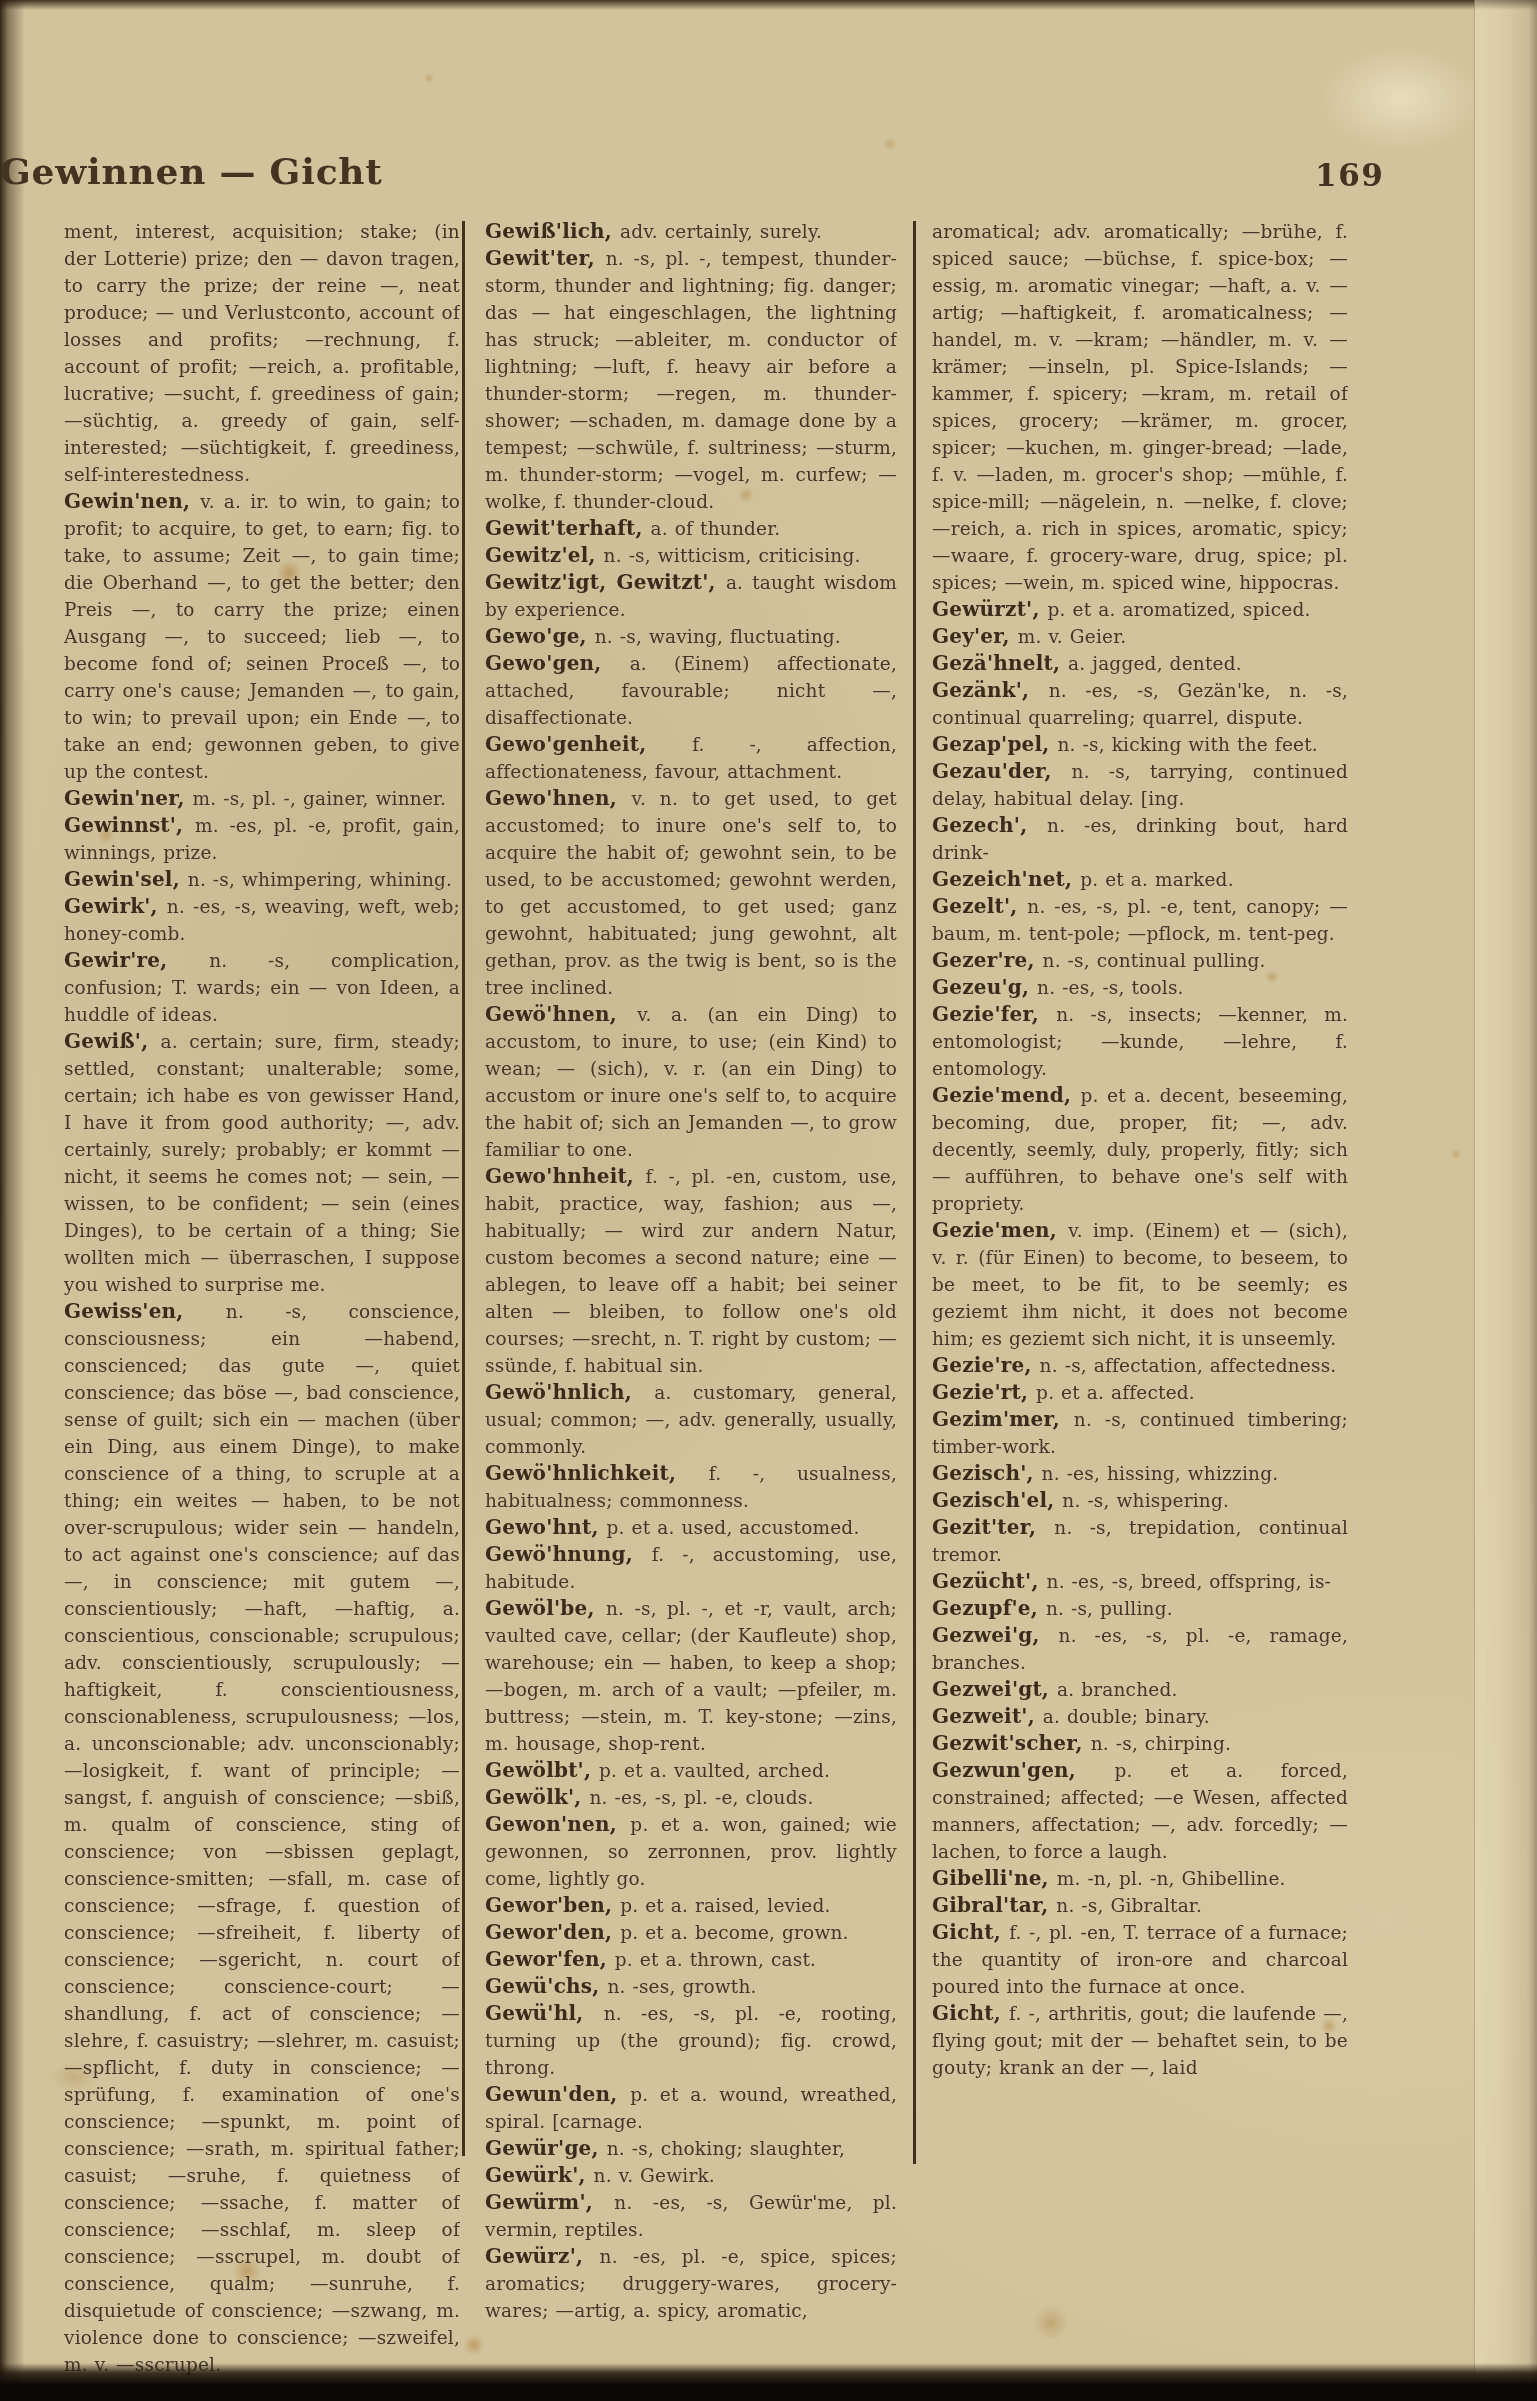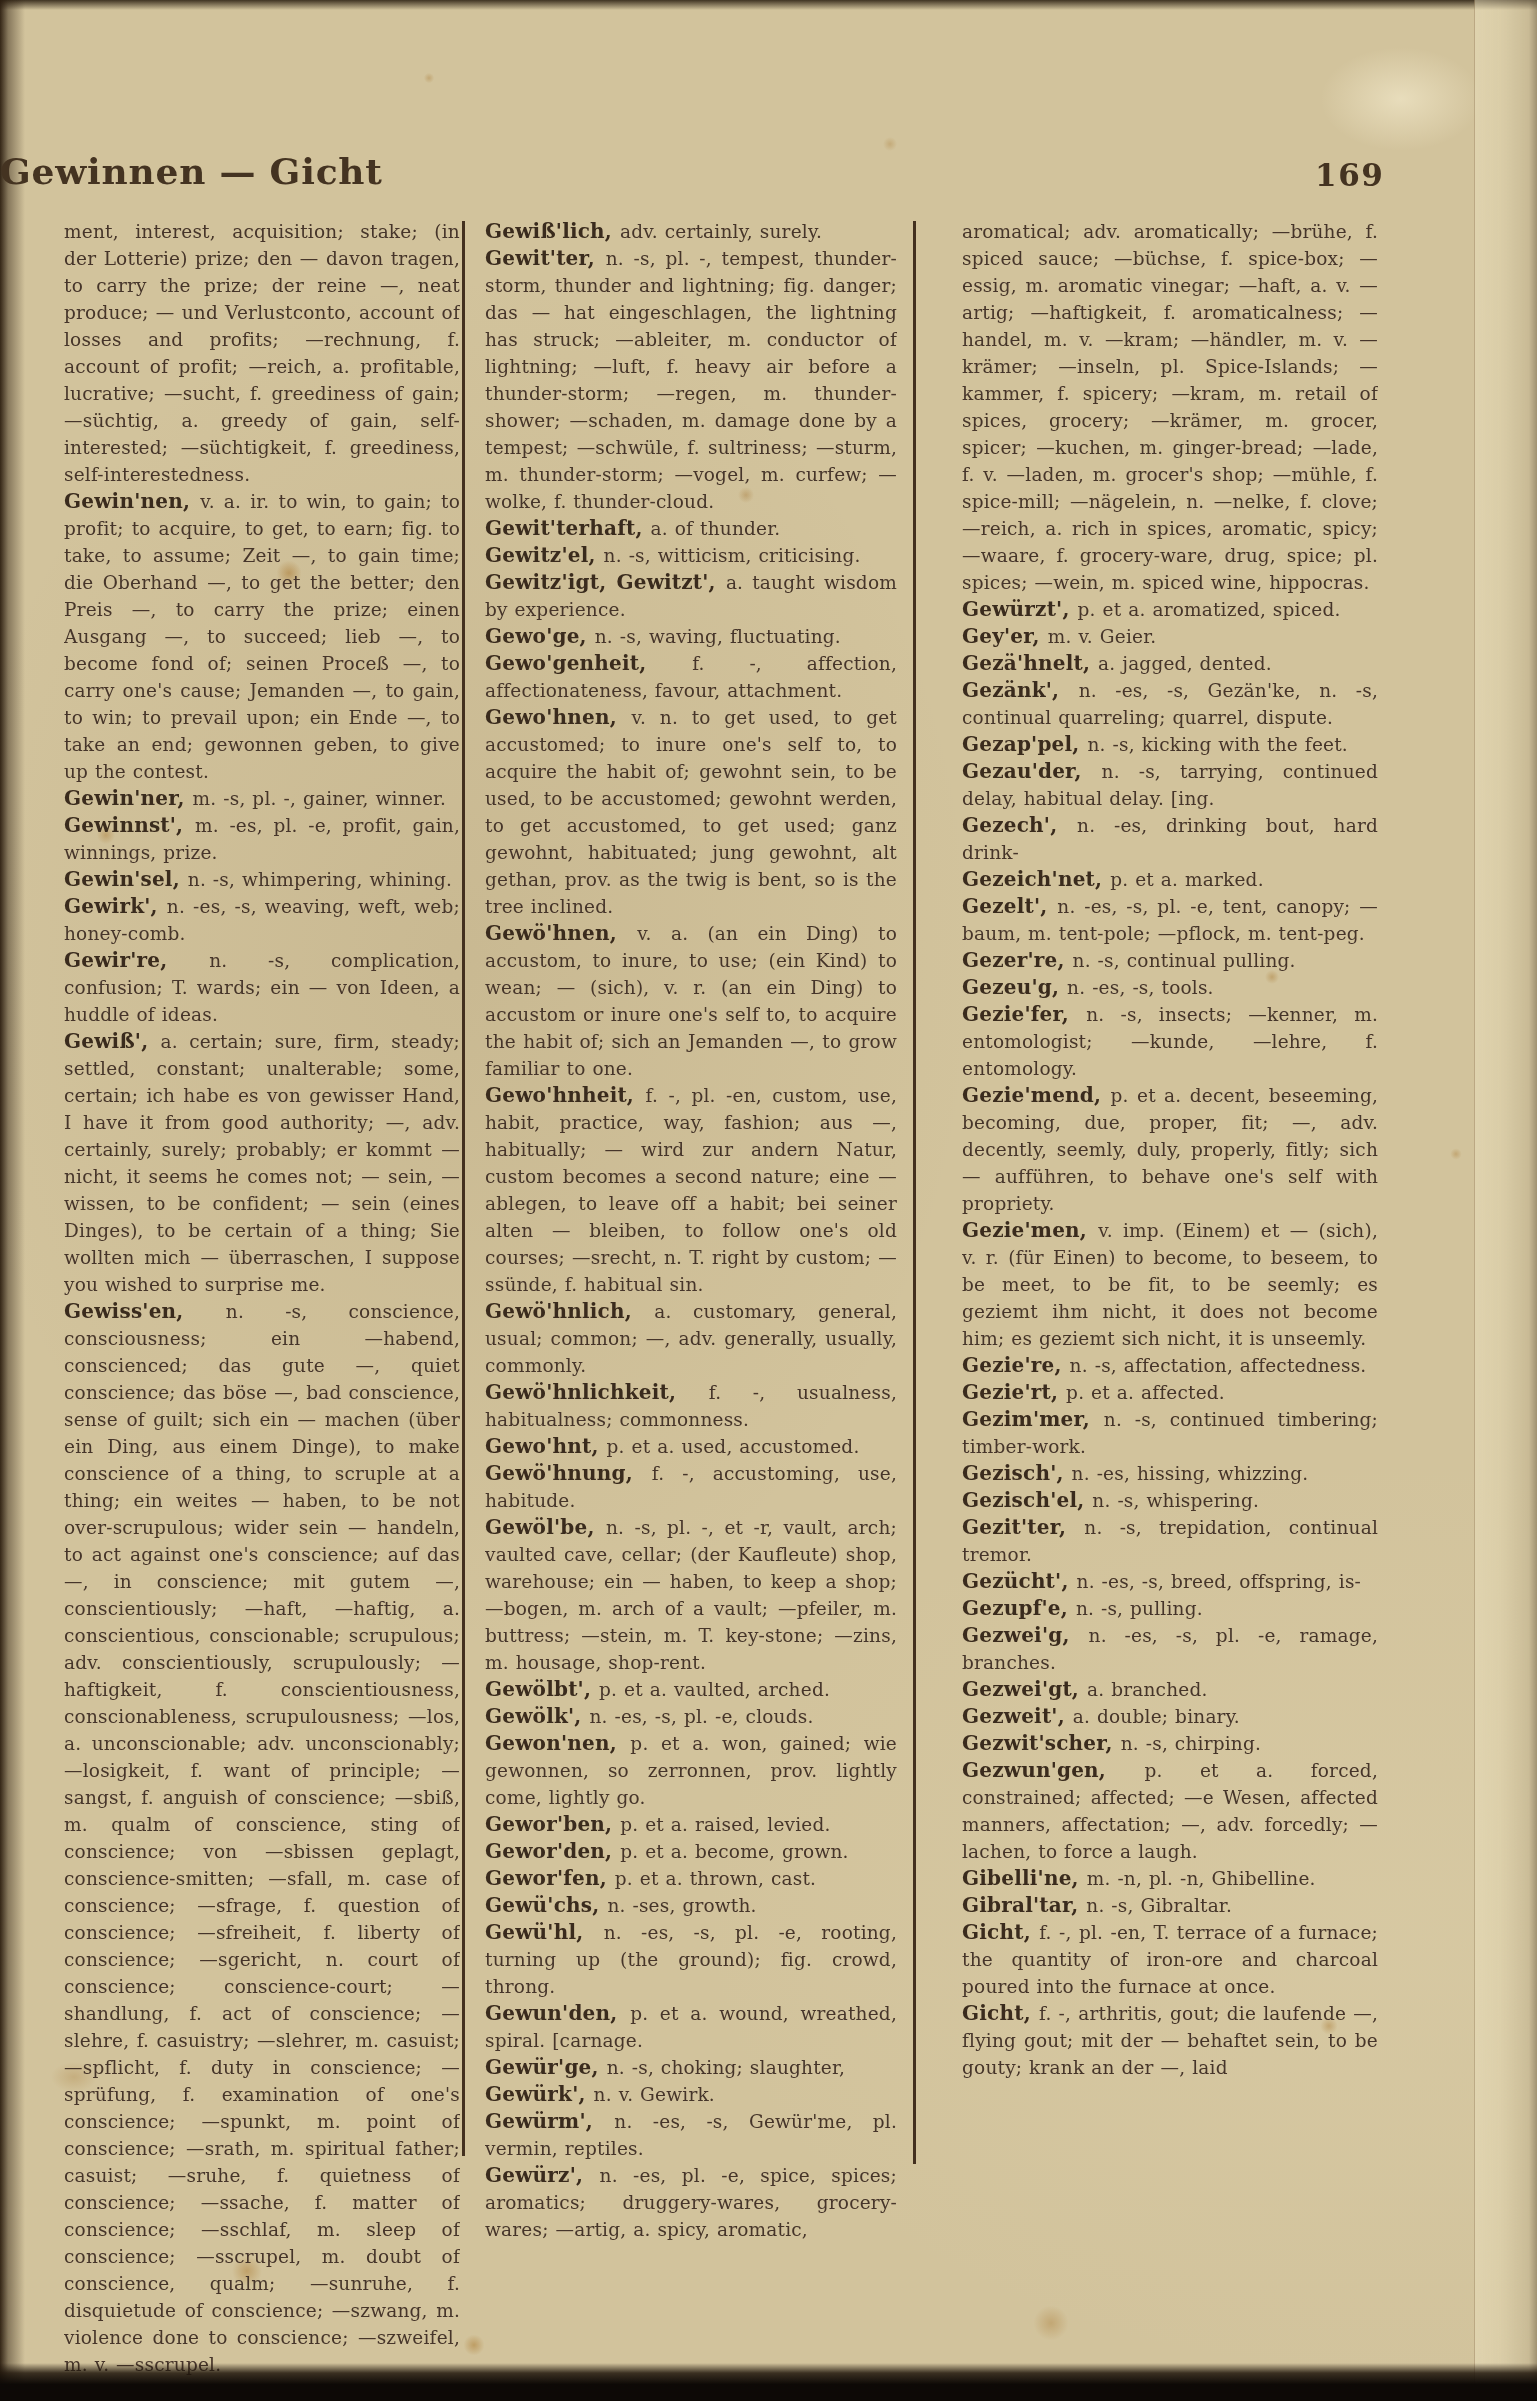--- a/index.html
+++ b/index.html
@@ -52,21 +52,21 @@
   .rule { position: absolute; width: 2.5px; background: #43301f; }
   .rule1 { left: 462px; top: 221px; height: 1935px; }
   .rule2 { left: 913px; top: 221px; height: 1943px; }
   .col {
     position: absolute; top: 218px; height: 2160px; overflow: hidden;
     text-align: justify; font-size: 18.5px; line-height: 27px;
     letter-spacing: 0.2px; word-spacing: 0.8px;
   }
   .col1 { left: 64px;   width: 396px; }
   .col2 { left: 485px;  width: 412px; }
-  .col3 { left: 932px; width: 416px; margin-left: 30px; }
+  .col3 { left: 932px; width: 416px; }
   .entry { margin: 0; padding: 0; }
   .hw { font-weight: 700; font-size: 20px; color: #3a2b1d; }
 </style>
 </head>
 <body>
 
 <div class="page">
   <div class="right-edge"></div>
   <div class="title">Gewinnen — Gicht</div>
   <div class="pageno">169</div>
@@ -83,20 +83,21 @@
       <p class="entry"><span class="hw">Gewiß', </span>a. certain; sure, firm, steady; settled, constant; unalterable; some, certain; ich habe es von gewisser Hand, I have it from good authority; —, adv. certainly, surely; probably; er kommt — nicht, it seems he comes not; — sein, — wissen, to be confident; — sein (eines Dinges), to be certain of a thing; Sie wollten mich — überraschen, I suppose you wished to surprise me.</p>
       <p class="entry"><span class="hw">Gewiss'en, </span>n. -s, conscience, consciousness; ein —habend, conscienced; das gute —, quiet conscience; das böse —, bad conscience, sense of guilt; sich ein — machen (über ein Ding, aus einem Dinge), to make conscience of a thing, to scruple at a thing; ein weites — haben, to be not over-scrupulous; wider sein — handeln, to act against one's conscience; auf das —, in conscience; mit gutem —, conscientiously; —haft, —haftig, a. conscientious, conscionable; scrupulous; adv. conscientiously, scrupulously; —haftigkeit, f. conscientiousness, conscionableness, scrupulousness; —los, a. unconscionable; adv. unconscionably; —losigkeit, f. want of principle; —sangst, f. anguish of conscience; —sbiß, m. qualm of conscience, sting of conscience; von —sbissen geplagt, conscience-smitten; —sfall, m. case of conscience; —sfrage, f. question of conscience; —sfreiheit, f. liberty of conscience; —sgericht, n. court of conscience; conscience-court; —shandlung, f. act of conscience; —slehre, f. casuistry; —slehrer, m. casuist; —spflicht, f. duty in conscience; —sprüfung, f. examination of one's conscience; —spunkt, m. point of conscience; —srath, m. spiritual father; casuist; —sruhe, f. quietness of conscience; —ssache, f. matter of conscience; —sschlaf, m. sleep of conscience; —sscrupel, m. doubt of conscience, qualm; —sunruhe, f. disquietude of conscience; —szwang, m. violence done to conscience; —szweifel, m. v. —sscrupel.</p>
     </div>
   <div class="col col2">
       <p class="entry"><span class="hw">Gewiß'lich, </span>adv. certainly, surely.</p>
       <p class="entry"><span class="hw">Gewit'ter, </span>n. -s, pl. -, tempest, thunder-storm, thunder and lightning; fig. danger; das — hat eingeschlagen, the lightning has struck; —ableiter, m. conductor of lightning; —luft, f. heavy air before a thunder-storm; —regen, m. thunder-shower; —schaden, m. damage done by a tempest; —schwüle, f. sultriness; —sturm, m. thunder-storm; —vogel, m. curfew; —wolke, f. thunder-cloud.</p>
       <p class="entry"><span class="hw">Gewit'terhaft, </span>a. of thunder.</p>
       <p class="entry"><span class="hw">Gewitz'el, </span>n. -s, witticism, criticising.</p>
       <p class="entry"><span class="hw">Gewitz'igt, Gewitzt', </span>a. taught wisdom by experience.</p>
       <p class="entry"><span class="hw">Gewo'ge, </span>n. -s, waving, fluctuating.</p>
+      <p class="entry"><span class="hw">Gewo'gen, </span>a. (Einem) affectionate, attached, favourable; nicht —, disaffectionate.</p>
       <p class="entry"><span class="hw">Gewo'genheit, </span>f. -, affection, affectionateness, favour, attachment.</p>
       <p class="entry"><span class="hw">Gewo'hnen, </span>v. n. to get used, to get accustomed; to inure one's self to, to acquire the habit of; gewohnt sein, to be used, to be accustomed; gewohnt werden, to get accustomed, to get used; ganz gewohnt, habituated; jung gewohnt, alt gethan, prov. as the twig is bent, so is the tree inclined.</p>
       <p class="entry"><span class="hw">Gewö'hnen, </span>v. a. (an ein Ding) to accustom, to inure, to use; (ein Kind) to wean; — (sich), v. r. (an ein Ding) to accustom or inure one's self to, to acquire the habit of; sich an Jemanden —, to grow familiar to one.</p>
       <p class="entry"><span class="hw">Gewo'hnheit, </span>f. -, pl. -en, custom, use, habit, practice, way, fashion; aus —, habitually; — wird zur andern Natur, custom becomes a second nature; eine — ablegen, to leave off a habit; bei seiner alten — bleiben, to follow one's old courses; —srecht, n. T. right by custom; —ssünde, f. habitual sin.</p>
       <p class="entry"><span class="hw">Gewö'hnlich, </span>a. customary, general, usual; common; —, adv. generally, usually, commonly.</p>
       <p class="entry"><span class="hw">Gewö'hnlichkeit, </span>f. -, usualness, habitualness; commonness.</p>
       <p class="entry"><span class="hw">Gewo'hnt, </span>p. et a. used, accustomed.</p>
       <p class="entry"><span class="hw">Gewö'hnung, </span>f. -, accustoming, use, habitude.</p>
       <p class="entry"><span class="hw">Gewöl'be, </span>n. -s, pl. -, et -r, vault, arch; vaulted cave, cellar; (der Kaufleute) shop, warehouse; ein — haben, to keep a shop; —bogen, m. arch of a vault; —pfeiler, m. buttress; —stein, m. T. key-stone; —zins, m. housage, shop-rent.</p>
       <p class="entry"><span class="hw">Gewölbt', </span>p. et a. vaulted, arched.</p>

